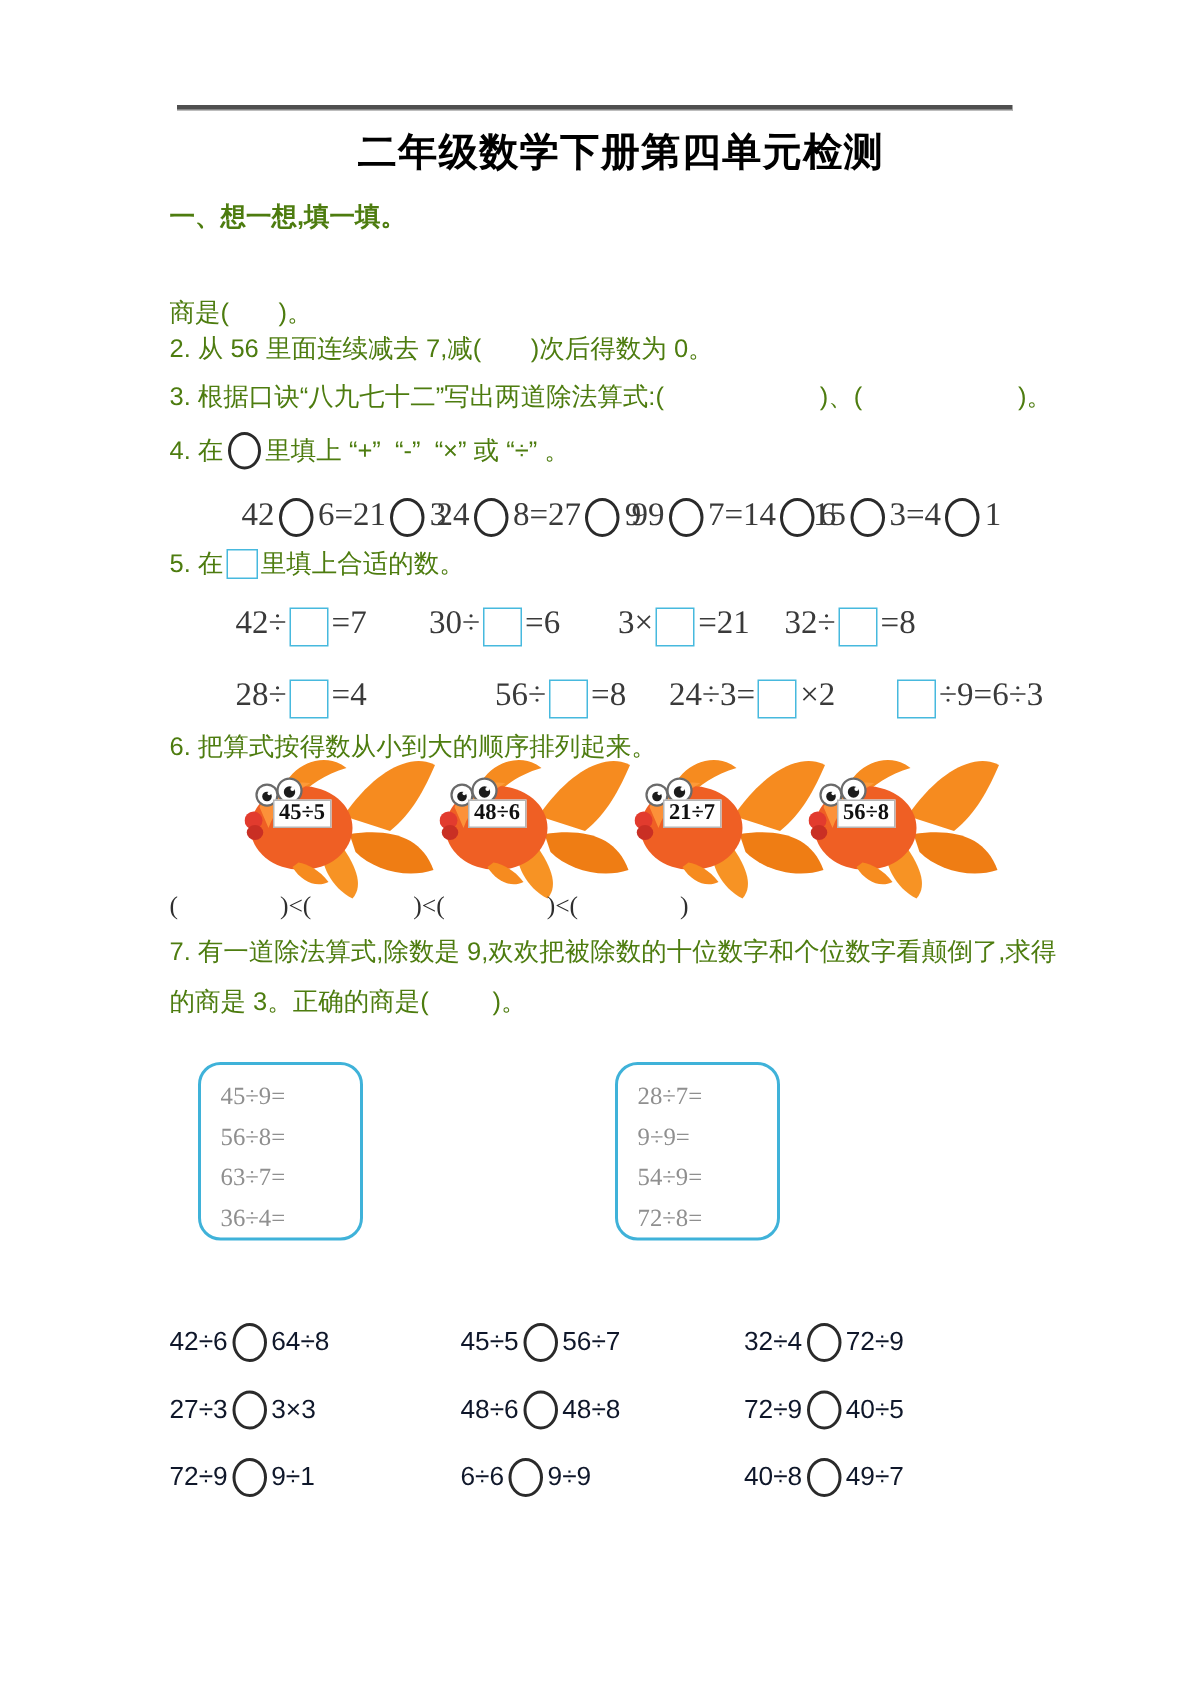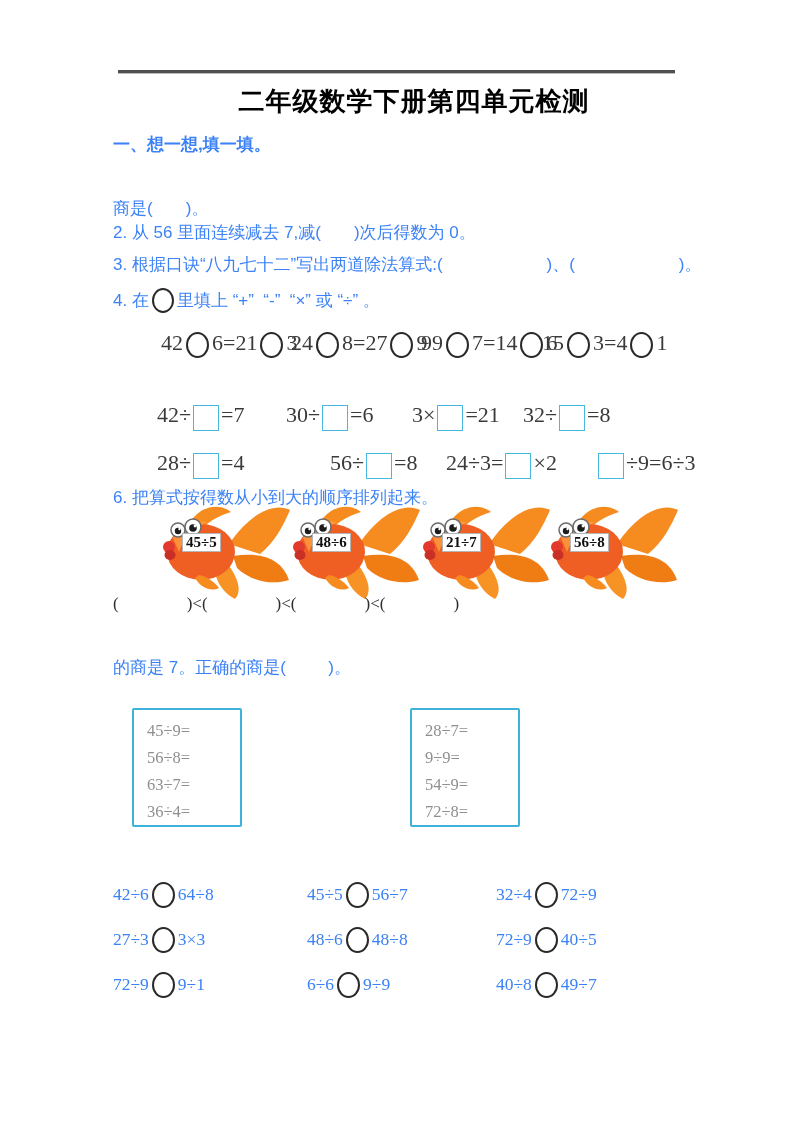--- a/index.html
+++ b/index.html
@@ -2,42 +2,42 @@
 <html><head>
 <meta charset="utf-8">
 <style>
   html,body{margin:0;padding:0;background:#ffffff;}
   .page{position:relative;width:793px;height:1122px;background:#ffffff;overflow:hidden;
         font-family:"Liberation Sans",sans-serif;color:#1e1e1e;padding-left:35px;}
   .toprule{position:absolute;left:118px;top:70px;width:557px;height:3px;
            background:#4f4f4f;border-bottom:1px solid #bdbdbd;}
   .title{position:absolute;left:0;top:84px;width:100%;margin:0;text-align:center;
          font-size:26px;font-weight:bold;letter-spacing:1px;color:#000;}
-  .line{position:absolute;left:113px;white-space:pre;font-size:17px;line-height:24px;color:#3b82f6;}
+  .line{position:absolute;left:113px;white-space:pre;font-size:17px;line-height:24px;color:#4d7c0f;}
   .sec-head{font-weight:bold;}
   .eqtext{font-family:Liberation Serif, serif;font-size:22px;color:#3a3a3a;white-space:pre;margin-left:44px;}
   .circ{display:inline-block;width:23px;height:26px;border:2px solid #2a2a2a;border-radius:50%;
         vertical-align:-8px;margin:0 3px;background:#fff;box-sizing:border-box;}
   .circ-sm{width:22px;height:25px;vertical-align:-7px;}
   .bluebox{display:inline-block;width:26px;height:26px;border:1.5px solid #47b9de;
            vertical-align:-9px;margin:0 2px;background:#fff;box-sizing:border-box;}
   .bluebox-sm{width:21px;height:20px;vertical-align:-5px;}
   .abs{position:absolute;}
-  .calcbox{position:absolute;width:110px;height:119px;border:2px solid #3fb2d9;border-radius:2px;
+  .calcbox{position:absolute;width:110px;height:119px;border:2px solid #3fb2d9;border-radius:15px;
            background:#fff;box-sizing:border-box;padding:7px 0 0 13px;}
   .calcbox .ln{font-family:"Liberation Serif","DejaVu Serif",serif;font-size:16.5px;color:#8f8f8f;
                line-height:27px;white-space:pre;display:block;}
   .fishrow{position:absolute;left:163px;top:500px;width:560px;height:97px;}
   .fish{position:absolute;top:0;width:130px;height:100px;}
   .fish-label{position:absolute;left:19px;top:33px;background:#ffffff;border:1px solid #b5b5b5;
               padding:0 3px;font-family:"Liberation Serif","DejaVu Serif",serif;font-weight:bold;
               font-size:15px;color:#101010;white-space:pre;}
   .ansline{font-family:"Liberation Serif","DejaVu Serif",serif;font-size:17px;color:#2e2e2e;}
-  .cmp{position:absolute;white-space:pre;font-family:Liberation Serif, serif;
-       font-size:17.5px;color:#3b82f6;text-align:center;}
+  .cmp{position:absolute;white-space:pre;font-family:Liberation Sans, sans-serif;
+       font-size:17.5px;color:#0f172a;text-align:center;}
 </style>
 </head>
 <body>
 
 <div class="page">
 
   <div class="toprule"></div>
   <h1 class="title">二年级数学下册第四单元检测</h1>
 
   <div class="line sec-head" style="top:133px">一、想一想,填一填。</div>
@@ -47,20 +47,21 @@
 
   <div class="line" style="top:288px"><span>4. 在</span><span class="circ circ-sm"></span><span>里填上 “+”  “-”  “×” 或 “÷” 。</span></div>
 
   <div class="abs" style="left:113px;top:330px;width:570px;height:32px">
     <span class="eqtext abs" style="left:4px"><span>42</span><span class="circ"></span><span>6=21</span><span class="circ"></span><span>3</span></span>
     <span class="eqtext abs" style="left:134px"><span>24</span><span class="circ"></span><span>8=27</span><span class="circ"></span><span>9</span></span>
     <span class="eqtext abs" style="left:264px"><span>99</span><span class="circ"></span><span>7=14</span><span class="circ"></span><span>6</span></span>
     <span class="eqtext abs" style="left:385px"><span>15</span><span class="circ"></span><span>3=4</span><span class="circ"></span><span>1</span></span>
   </div>
 
+  <div class="line" style="top:364px"><span>5. 在</span><span class="bluebox bluebox-sm"></span><span>里填上合适的数。</span></div>
 
   <div class="abs" style="left:113px;top:402px;width:570px;height:32px">
     <span class="eqtext abs" style="left:0"><span>42÷</span><span class="bluebox"></span><span>=7</span></span>
     <span class="eqtext abs" style="left:129px"><span>30÷</span><span class="bluebox"></span><span>=6</span></span>
     <span class="eqtext abs" style="left:255px"><span>3×</span><span class="bluebox"></span><span>=21</span></span>
     <span class="eqtext abs" style="left:366px"><span>32÷</span><span class="bluebox"></span><span>=8</span></span>
   </div>
 
   <div class="abs" style="left:113px;top:450px;width:570px;height:32px">
     <span class="eqtext abs" style="left:0"><span>28÷</span><span class="bluebox"></span><span>=4</span></span>
@@ -125,21 +126,21 @@
         <circle cx="15" cy="31" r="3.2" fill="#1c1c1c"></circle>
           <circle cx="16.5" cy="29" r="1.2" fill="#fff"></circle>
         <circle cx="30" cy="27" r="8" fill="#fff" stroke="#6a6a6a" stroke-width="1.5"></circle>
         <circle cx="30" cy="28" r="3.8" fill="#1c1c1c"></circle>
           <circle cx="32" cy="26" r="1.4" fill="#fff"></circle>
         <ellipse cx="6" cy="47" rx="6" ry="6" fill="#e23b2e"></ellipse>
           <ellipse cx="7" cy="55" rx="5.5" ry="5" fill="#c92f24"></ellipse>
       </svg>
       <div class="fish-label">21÷7</div>
     </div>
-    <div class="fish" style="left:388px">
+    <div class="fish" style="left:376px">
       <svg width="130" height="100" viewBox="0 0 130 100">
         <path d="M66 44 C88 12 112 2 127 10 C120 26 112 42 97 54 Z" fill="#f68b1f"></path>
         <path d="M70 56 C98 52 118 58 126 80 C108 86 86 80 74 68 Z" fill="#ef7d14"></path>
         <path d="M62 60 C74 76 80 90 72 99 C58 92 50 76 52 64 Z" fill="#f79324"></path>
         <path d="M26 24 C36 6 56 2 68 12 C54 16 42 24 36 32 Z" fill="#f68b1f"></path>
         <ellipse cx="38" cy="52" rx="34" ry="28" fill="#ef5f24"></ellipse>
         <path d="M10 38 C16 26 30 20 44 22 C30 30 20 40 16 52 Z" fill="#ff9e3e" opacity="0.8"></path>
         <path d="M32 78 C38 88 48 92 56 88 C50 80 42 76 36 75 Z" fill="#f68b1f"></path>
         <circle cx="15" cy="30" r="7" fill="#fff" stroke="#6a6a6a" stroke-width="1.5"></circle>
         <circle cx="15" cy="31" r="3.2" fill="#1c1c1c"></circle>
@@ -149,21 +150,22 @@
           <circle cx="32" cy="26" r="1.4" fill="#fff"></circle>
         <ellipse cx="6" cy="47" rx="6" ry="6" fill="#e23b2e"></ellipse>
           <ellipse cx="7" cy="55" rx="5.5" ry="5" fill="#c92f24"></ellipse>
       </svg>
       <div class="fish-label">56÷8</div>
     </div>
   </div>
 
   <div class="line ansline" style="top:592px">(                )&lt;(                )&lt;(                )&lt;(                )</div>
 
-  <div class="line" style="top:656px">的商是 7。正确的商是(         )。</div>
+  <div class="line" style="top:623px">7. 有一道除法算式,除数是 9,欢欢把被除数的十位数字和个位数字看颠倒了,求得</div>
+  <div class="line" style="top:656px">的商是 3。正确的商是(         )。</div>
 
 
   <div class="calcbox" style="left:132px;top:708px">
     <span class="ln">45÷9=</span>
     <span class="ln">56÷8=</span>
     <span class="ln">63÷7=</span>
     <span class="ln">36÷4=</span>
   </div>
   <div class="calcbox" style="left:410px;top:708px">
     <span class="ln">28÷7=</span>

